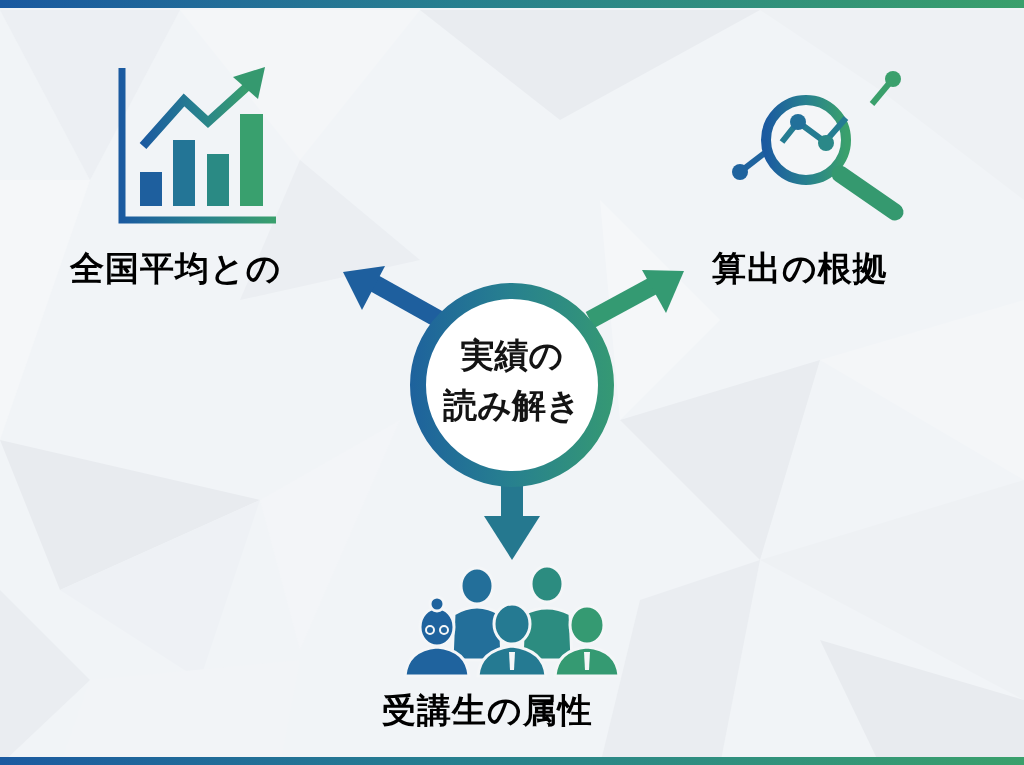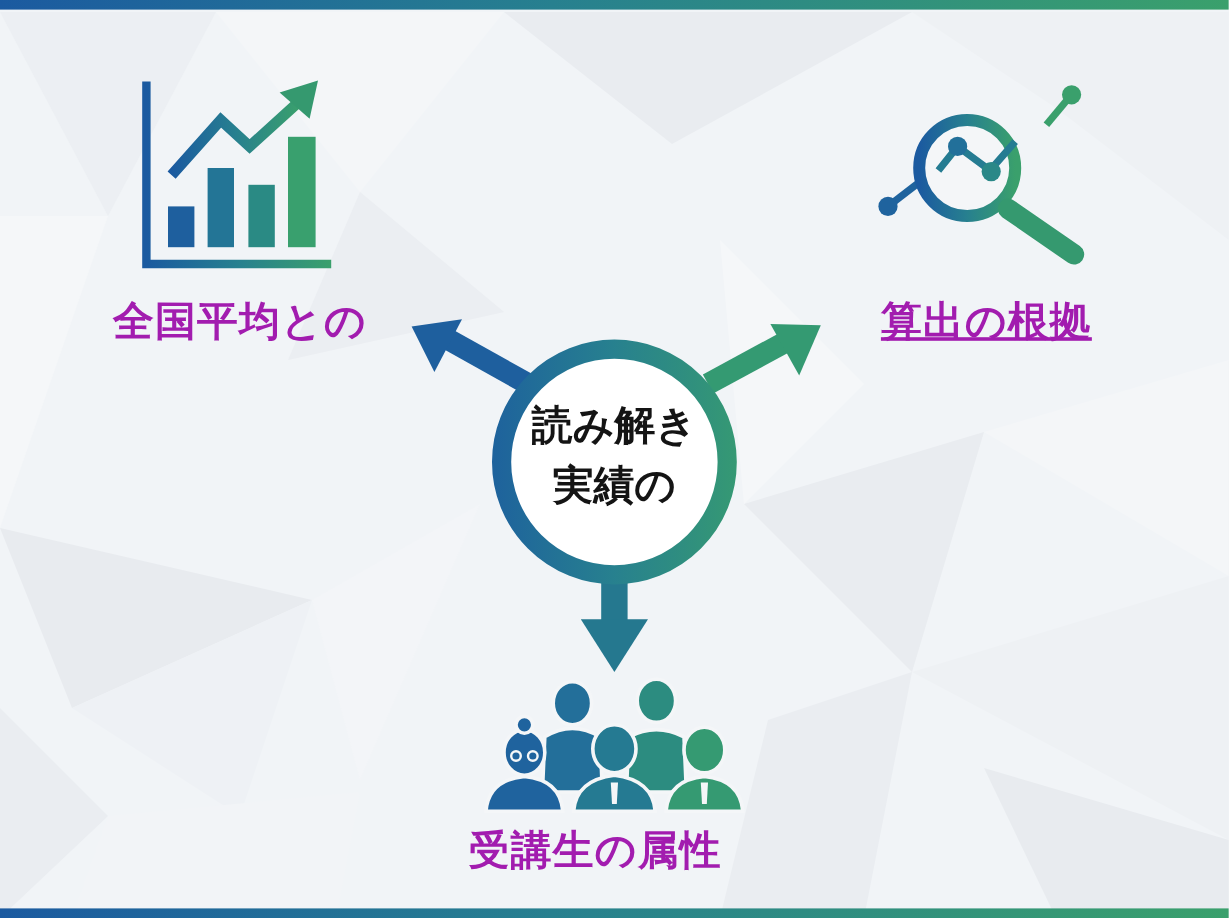--- a/index.html
+++ b/index.html
@@ -8,22 +8,22 @@
     background: #f1f4f7;
     font-family: "DejaVu Sans", "Liberation Sans", sans-serif;
   }
   .bg { position: absolute; left: 0; top: 0; width: 1024px; height: 765px; }
   .bar { position: absolute; left: 0; width: 1024px; height: 8px;
     background: linear-gradient(90deg, #1b5aa0 0%, #27808f 45%, #3aa06c 100%); }
   .bar.top { top: 0; }
   .bar.bottom { bottom: 0; }
   .layer { position: absolute; left: 0; top: 0; width: 1024px; height: 765px; }
   .label {
-    position: absolute; color: #a21caf; font-weight: bold;
-    font-size: 34px; line-height: 44px; text-align: center; letter-spacing: 1px;
+    position: absolute; color: #000000; font-weight: bold;
+    font-size: 34px; line-height: 44px; text-align: left; letter-spacing: 1px;
   }
   .center-label {
     position: absolute; left: 412px; top: 330px; width: 200px;
     text-align: center; font-weight: bold; font-size: 34px; line-height: 50px; color: #141414;
   }
 </style>
 </head>
 <body>
 
 <svg class="bg" viewBox="0 0 1024 765">
@@ -119,27 +119,27 @@
     <path d="M478,676 Q480,650 512,646 Q544,650 546,676 Z" fill="#257a92" stroke="#f4f6f8" stroke-width="3"></path>
     <polygon points="509,652 515,652 514,670 510,670" fill="#f4f6f8"></polygon>
 
     <ellipse cx="587" cy="625" rx="17" ry="19" fill="#359a72" stroke="#f4f6f8" stroke-width="3"></ellipse>
     <path d="M555,676 Q557,650 587,647 Q617,650 619,676 Z" fill="#359a72" stroke="#f4f6f8" stroke-width="3"></path>
     <polygon points="584,652 590,652 589,670 585,670" fill="#f4f6f8"></polygon>
   </g>
 </svg>
 
 <div class="center-label">
+  <div>実績の</div>
   <div>読み解き</div>
-  <div>実績の</div>
 </div>
 
 <div class="label" style="left:70px; top:246px; width:260px;">
   <div>全国平均との</div>
 </div>
 
-<div class="label" style="left:712px; top:246px; width:220px;text-decoration:underline;">
+<div class="label" style="left:712px; top:246px; width:220px;">
   <div>算出の根拠</div>
 </div>
 
-<div class="label" style="left:366px; top:688px; width:260px;font-family:Liberation Serif, serif;">
+<div class="label" style="left:382px; top:688px; width:260px;">
   <div>受講生の属性</div>
 </div>
 
 </body></html>

